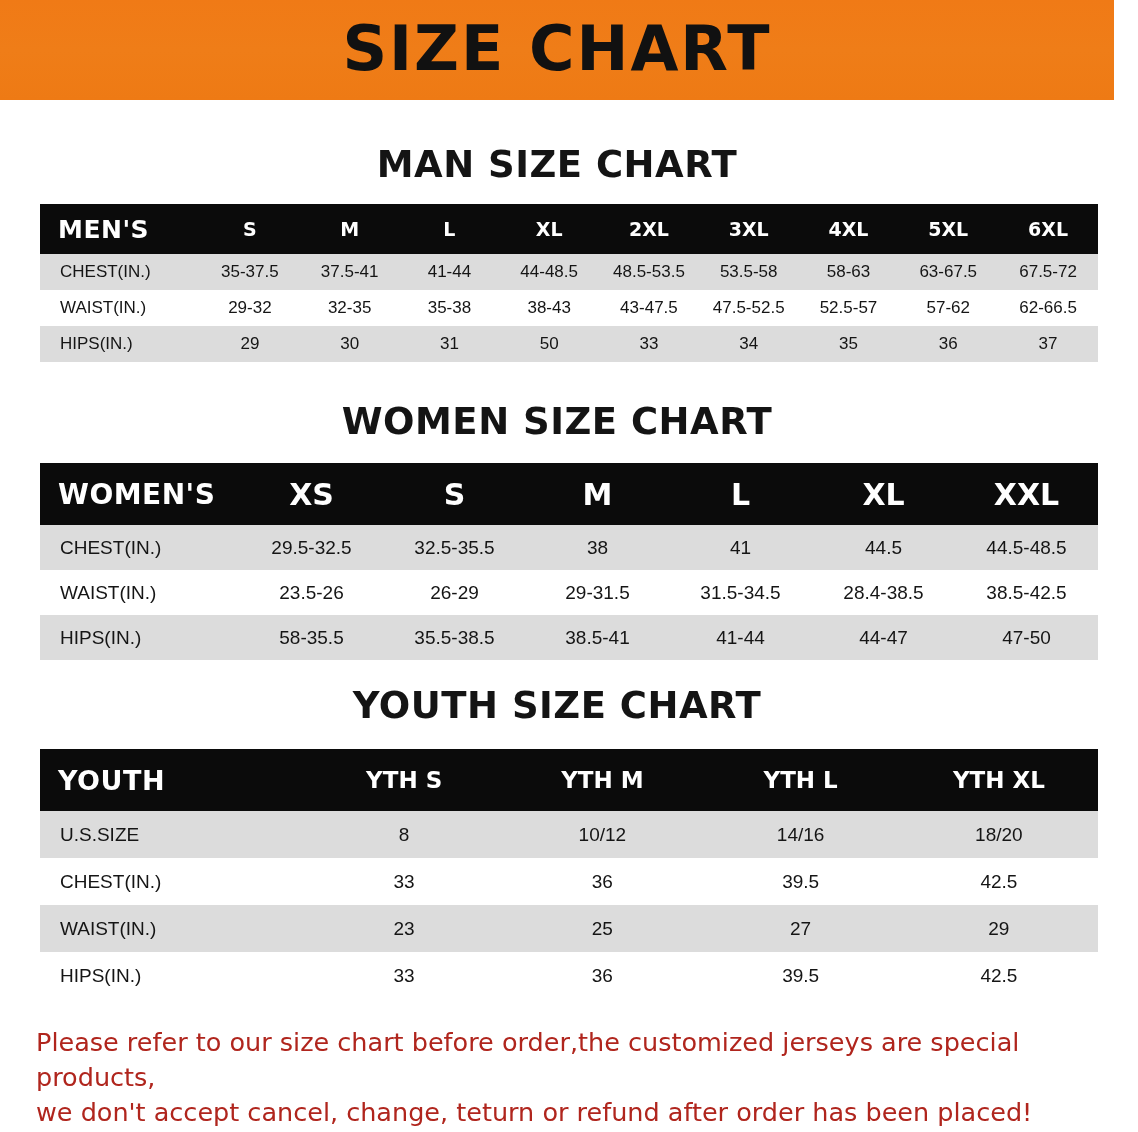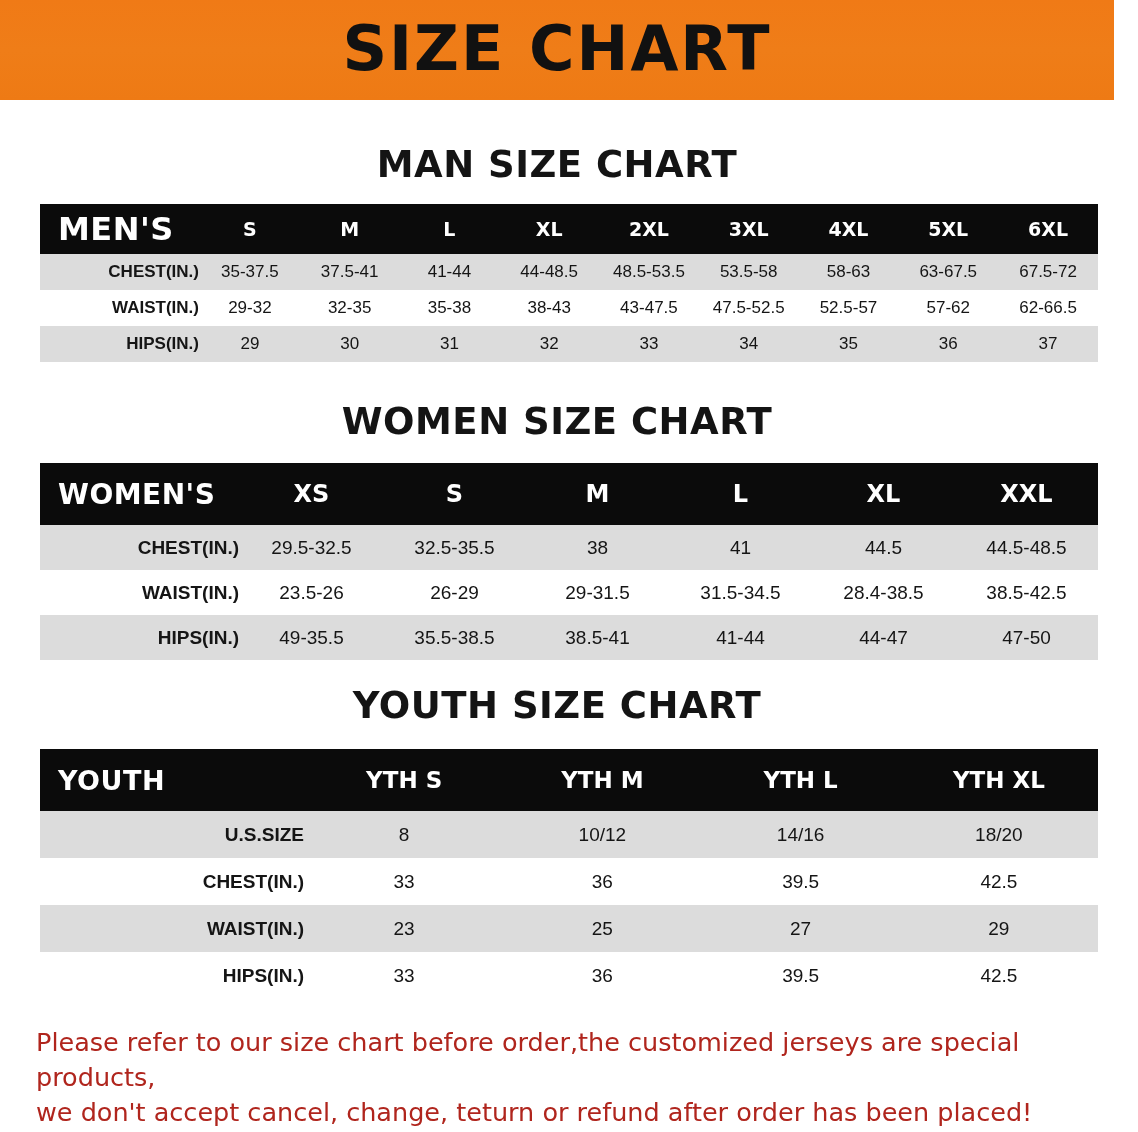--- a/index.html
+++ b/index.html
@@ -67,36 +67,36 @@
     background: #0b0b0b;
     color: #ffffff;
     font-family: "DejaVu Sans", sans-serif;
     font-weight: 700;
   }
   table.sz thead th.lead {
     text-align: left;
     padding-left: 18px;
   }
   table.sz tbody td.lead {
-    font-weight: 700;
-    text-align: right;
+    font-weight: 400;
+    text-align: left;
     padding-left: 20px;
   }
   tr.shade td { background: #dcdcdc; }
   tr.plain td { background: #ffffff; }
 
   
   #men-table thead th { height: 48px; font-size: 19px; }
-  #men-table thead th.lead { font-size: 32px; letter-spacing: 0.5px; }
+  #men-table thead th.lead { font-size: 25px; letter-spacing: 0.5px; }
   #men-table tbody td { height: 34px; font-size: 17px; }
   #men-table tbody td.lead { font-size: 17px; }
   #men-table col.c0 { width: 160px; }
 
   
-  #women-table thead th { height: 60px; font-size: 24px; }
+  #women-table thead th { height: 60px; font-size: 30px; }
   #women-table thead th.lead { font-size: 28px; letter-spacing: 0.5px; }
   #women-table tbody td { height: 43px; font-size: 19px; }
   #women-table col.c0 { width: 200px; }
 
   
   #youth-table thead th { height: 60px; font-size: 23px; }
   #youth-table thead th.lead { font-size: 27px; letter-spacing: 0.5px; }
   #youth-table tbody td { height: 45px; font-size: 19px; }
   #youth-table col.c0 { width: 265px; }
 
@@ -177,21 +177,21 @@
           <td>47.5-52.5</td>
           <td>52.5-57</td>
           <td>57-62</td>
           <td>62-66.5</td>
         </tr>
         <tr class="shade">
           <td class="lead">HIPS(IN.)</td>
           <td>29</td>
           <td>30</td>
           <td>31</td>
-          <td>32</td>
+          <td>50</td>
           <td>33</td>
           <td>34</td>
           <td>35</td>
           <td>36</td>
           <td>37</td>
         </tr>
       </tbody>
     </table>
   </div>
 
@@ -233,21 +233,21 @@
           <td class="lead">WAIST(IN.)</td>
           <td>23.5-26</td>
           <td>26-29</td>
           <td>29-31.5</td>
           <td>31.5-34.5</td>
           <td>28.4-38.5</td>
           <td>38.5-42.5</td>
         </tr>
         <tr class="shade">
           <td class="lead">HIPS(IN.)</td>
-          <td>49-35.5</td>
+          <td>58-35.5</td>
           <td>35.5-38.5</td>
           <td>38.5-41</td>
           <td>41-44</td>
           <td>44-47</td>
           <td>47-50</td>
         </tr>
       </tbody>
     </table>
   </div>
 

